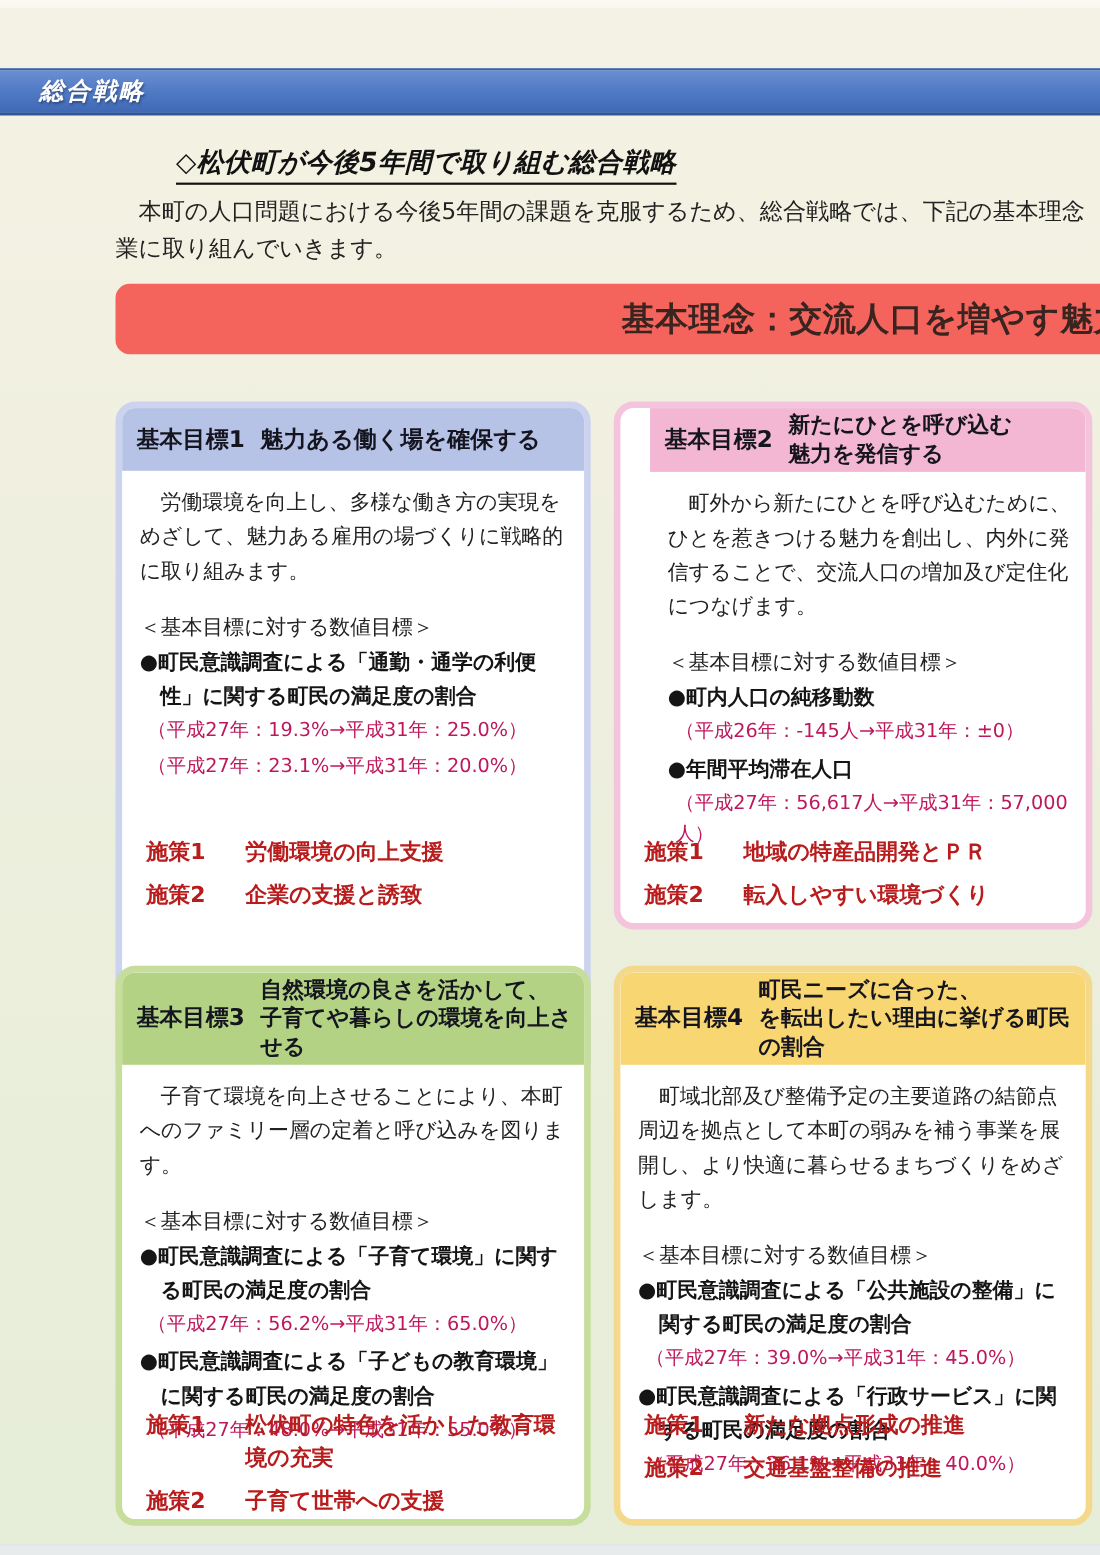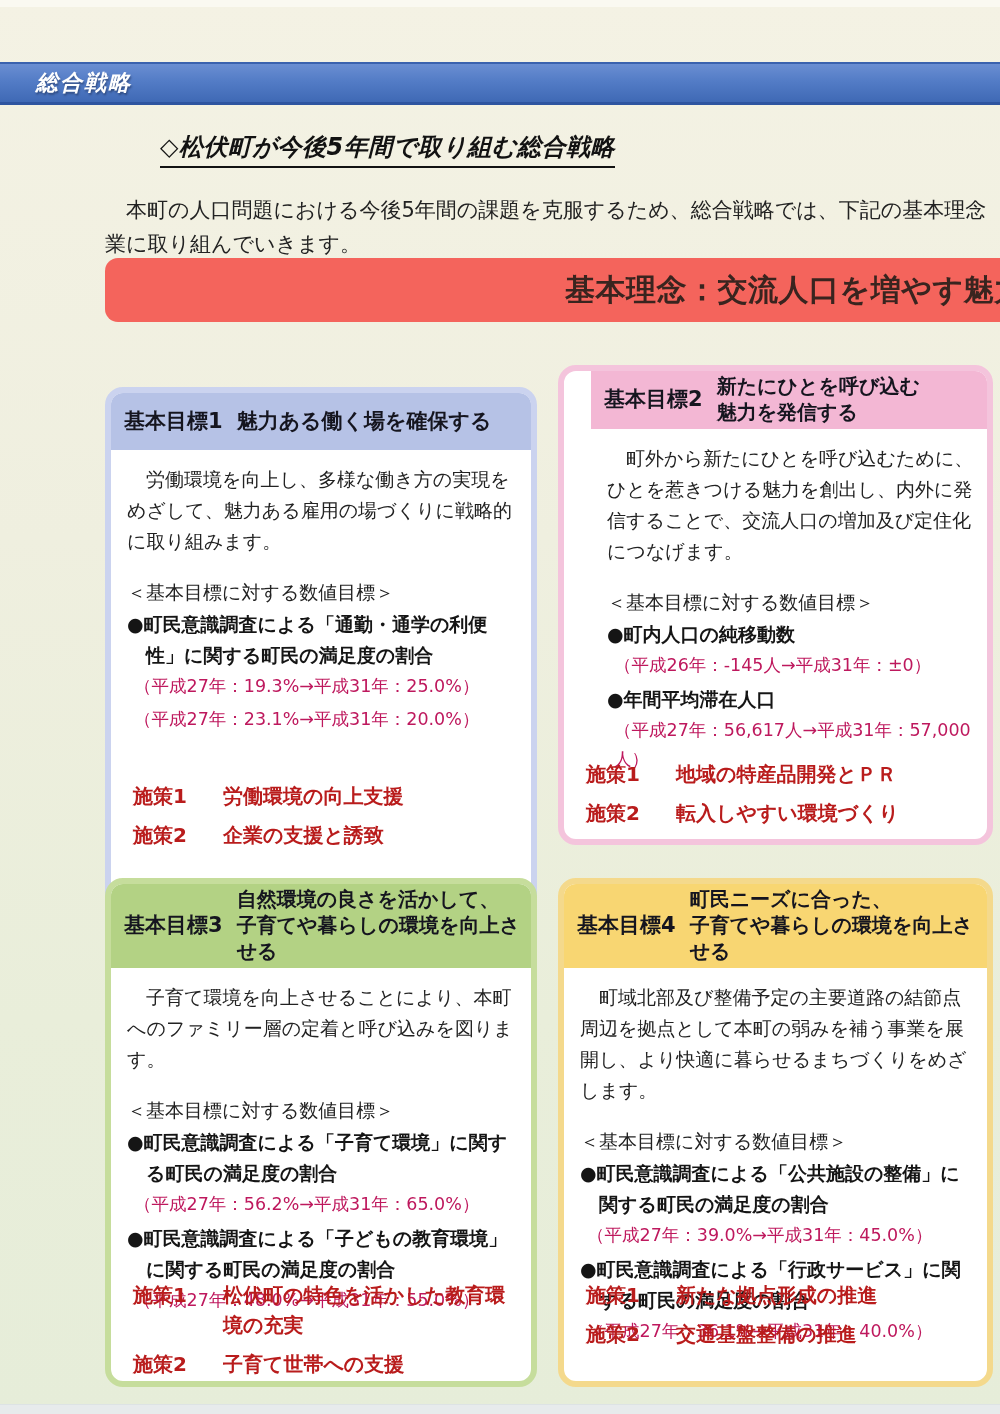--- a/index.html
+++ b/index.html
@@ -24,21 +24,21 @@
     font-size:22px;letter-spacing:2px;text-shadow:1px 2px 2px rgba(20,30,60,.45);
   }
 
   .page-title{
     position:absolute;top:131px;left:160px;
     font-size:24px;font-weight:bold;color:#121212;
     border-bottom:2px solid #121212;padding-bottom:3px;letter-spacing:.5px;font-style:italic;
   }
 
   .intro{
-    position:absolute;top:193px;left:105px;width:895px;
+    position:absolute;top:175px;left:105px;width:895px;
     font-size:21px;line-height:34px;color:#222;
     white-space:pre;overflow:hidden;
   }
 
   .banner{
     position:absolute;top:258px;left:105px;right:-14px;height:64px;
     background:#f4645c;border-radius:13px 0 0 13px;
     display:flex;align-items:center;overflow:hidden;
   }
   .banner .banner-text{
@@ -65,21 +65,21 @@
   .target-item{margin:2px 0 0 0;font-size:19px;line-height:31px;font-weight:bold;color:#151515;
     padding-left:1em;text-indent:-1em;}
   .target-value{margin:1px 0 4px 0;font-size:17.5px;line-height:29px;color:#be185d;padding-left:7px;}
 
   .measures{position:absolute;left:22px;right:10px;}
   .row1 .measures{top:388px;}
   .row2 .measures{top:396px;}
   .measure-row{display:flex;gap:36px;font-size:20px;line-height:30px;margin-bottom:9px;color:#b91c1c;font-weight:bold;}
   .measure-label{flex:0 0 auto;}
 
-  .goal1{left:105px;top:387px;width:432px;height:620px;border-color:#cbd3ef;}
+  .goal1{left:105px;top:365px;width:432px;height:620px;border-color:#cbd3ef;}
   .goal1 .goal-header{background:#b6c2e6;}
   .goal2{left:558px;top:365px;width:435px;height:480px;border-color:#f4c4dc;padding-left:27px;}
   .goal2 .goal-header{background:#f3b7d4;}
   .goal3{left:105px;top:878px;width:432px;height:509px;border-color:#c6dd9c;}
   .goal3 .goal-header{background:#b3d284;}
   .goal4{left:558px;top:878px;width:435px;height:509px;border-color:#f4d98c;}
   .goal4 .goal-header{background:#f8d672;}
 </style>
 </head>
 <body>
@@ -173,21 +173,21 @@
       <span class="measure-text">子育て世帯への支援</span>
     </div>
 
   </div>
 </div>
 
 <div class="goal-box goal4 row2">
   <div class="goal-header">
     <span class="goal-label">基本目標4</span>
     <span class="goal-title">町民ニーズに合った、
-子育てや暮らしの環境を向上させる</span>
+を転出したい理由に挙げる町民の割合</span>
   </div>
   <div class="goal-body">
     <p class="goal-desc">　町域北部及び整備予定の主要道路の結節点周辺を拠点として本町の弱みを補う事業を展開し、より快適に暮らせるまちづくりをめざします。</p>
     <p class="targets-heading">＜基本目標に対する数値目標＞</p>
     <p class="target-item">●町民意識調査による「公共施設の整備」に関する町民の満足度の割合</p>
     <p class="target-value">（平成27年：39.0%→平成31年：45.0%）</p>
     <p class="target-item">●町民意識調査による「行政サービス」に関する町民の満足度の割合</p>
     <p class="target-value">（平成27年：36.1%→平成31年：40.0%）</p>
   </div>
   <div class="measures">

